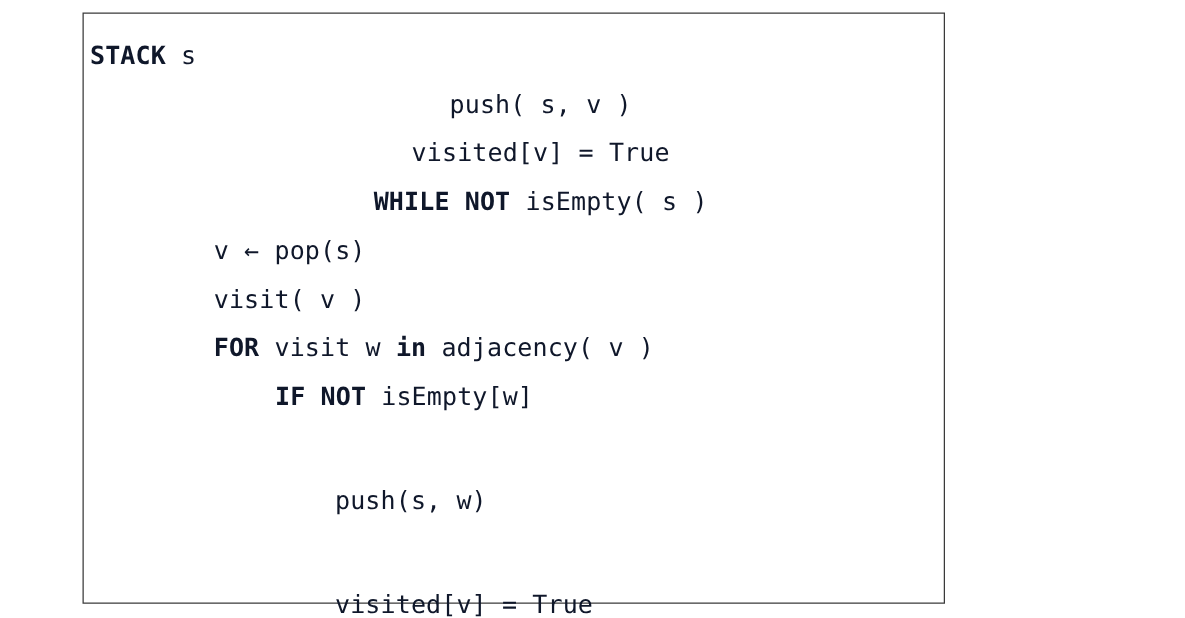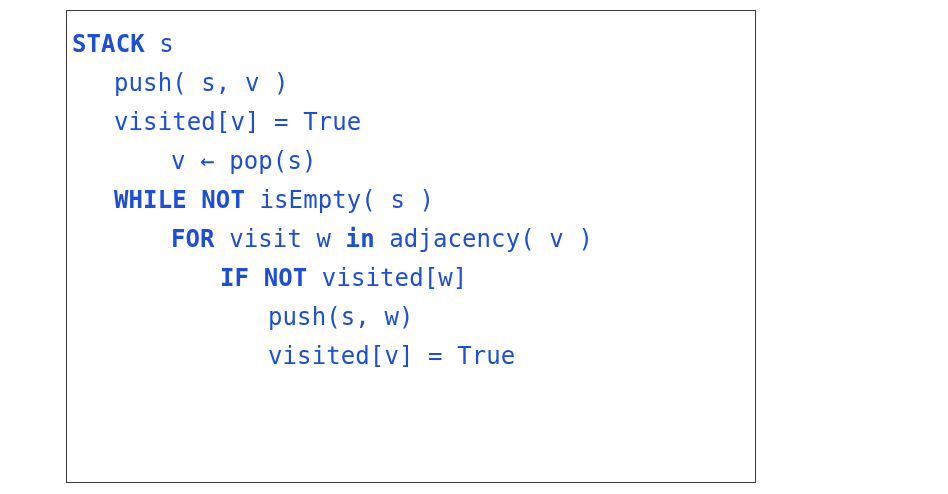--- a/index.html
+++ b/index.html
@@ -28,48 +28,49 @@
   #code-listing {
     position: absolute;
     left: 5px;
     top: 14px;
     right: 4px;
     bottom: 0;
   }
 
   .code-line {
     font-family: "DejaVu Sans Mono", monospace;
-    font-size: 24px;
+    font-size: 20px;
     line-height: 39px;
-    color: #1d4ed8;
+    color: #0f172a;
     white-space: pre;
     letter-spacing: 0.1px;
   }
 
   .indent-0 { padding-left: 0px;   }
-  .indent-1 { padding-left: 42px;  }
+  .indent-1 { padding-left: 42px; text-align: center;  }
   .indent-2 { padding-left: 99px;  }
   .indent-3 { padding-left: 148px; }
-  .indent-4 { padding-left: 196px; }
+  .indent-4 { padding-left: 196px; margin-top: 44px; }
 
   .kw {
     font-weight: bold;
   }
   .plain {
     font-weight: normal;
   }
 </style>
 </head>
 <body>
 
 <div id="pseudocode-figure">
   <div id="code-listing">
       <div class="code-line indent-0"><span class="kw">STACK</span><span class="plain"> s</span></div>
       <div class="code-line indent-1"><span class="plain">push( s, v )</span></div>
       <div class="code-line indent-1"><span class="plain">visited[v] = True</span></div>
+      <div class="code-line indent-1"><span class="kw">WHILE NOT</span><span class="plain"> isEmpty( s )</span></div>
       <div class="code-line indent-2"><span class="plain">v ← pop(s)</span></div>
-      <div class="code-line indent-1"><span class="kw">WHILE NOT</span><span class="plain"> isEmpty( s )</span></div>
+      <div class="code-line indent-2"><span class="plain">visit( v )</span></div>
       <div class="code-line indent-2"><span class="kw">FOR</span><span class="plain"> visit w </span><span class="kw">in</span><span class="plain"> adjacency( v )</span></div>
-      <div class="code-line indent-3"><span class="kw">IF NOT</span><span class="plain"> visited[w]</span></div>
+      <div class="code-line indent-3"><span class="kw">IF NOT</span><span class="plain"> isEmpty[w]</span></div>
       <div class="code-line indent-4"><span class="plain">push(s, w)</span></div>
       <div class="code-line indent-4"><span class="plain">visited[v] = True</span></div>
     </div>
 </div>
 
 </body></html>

